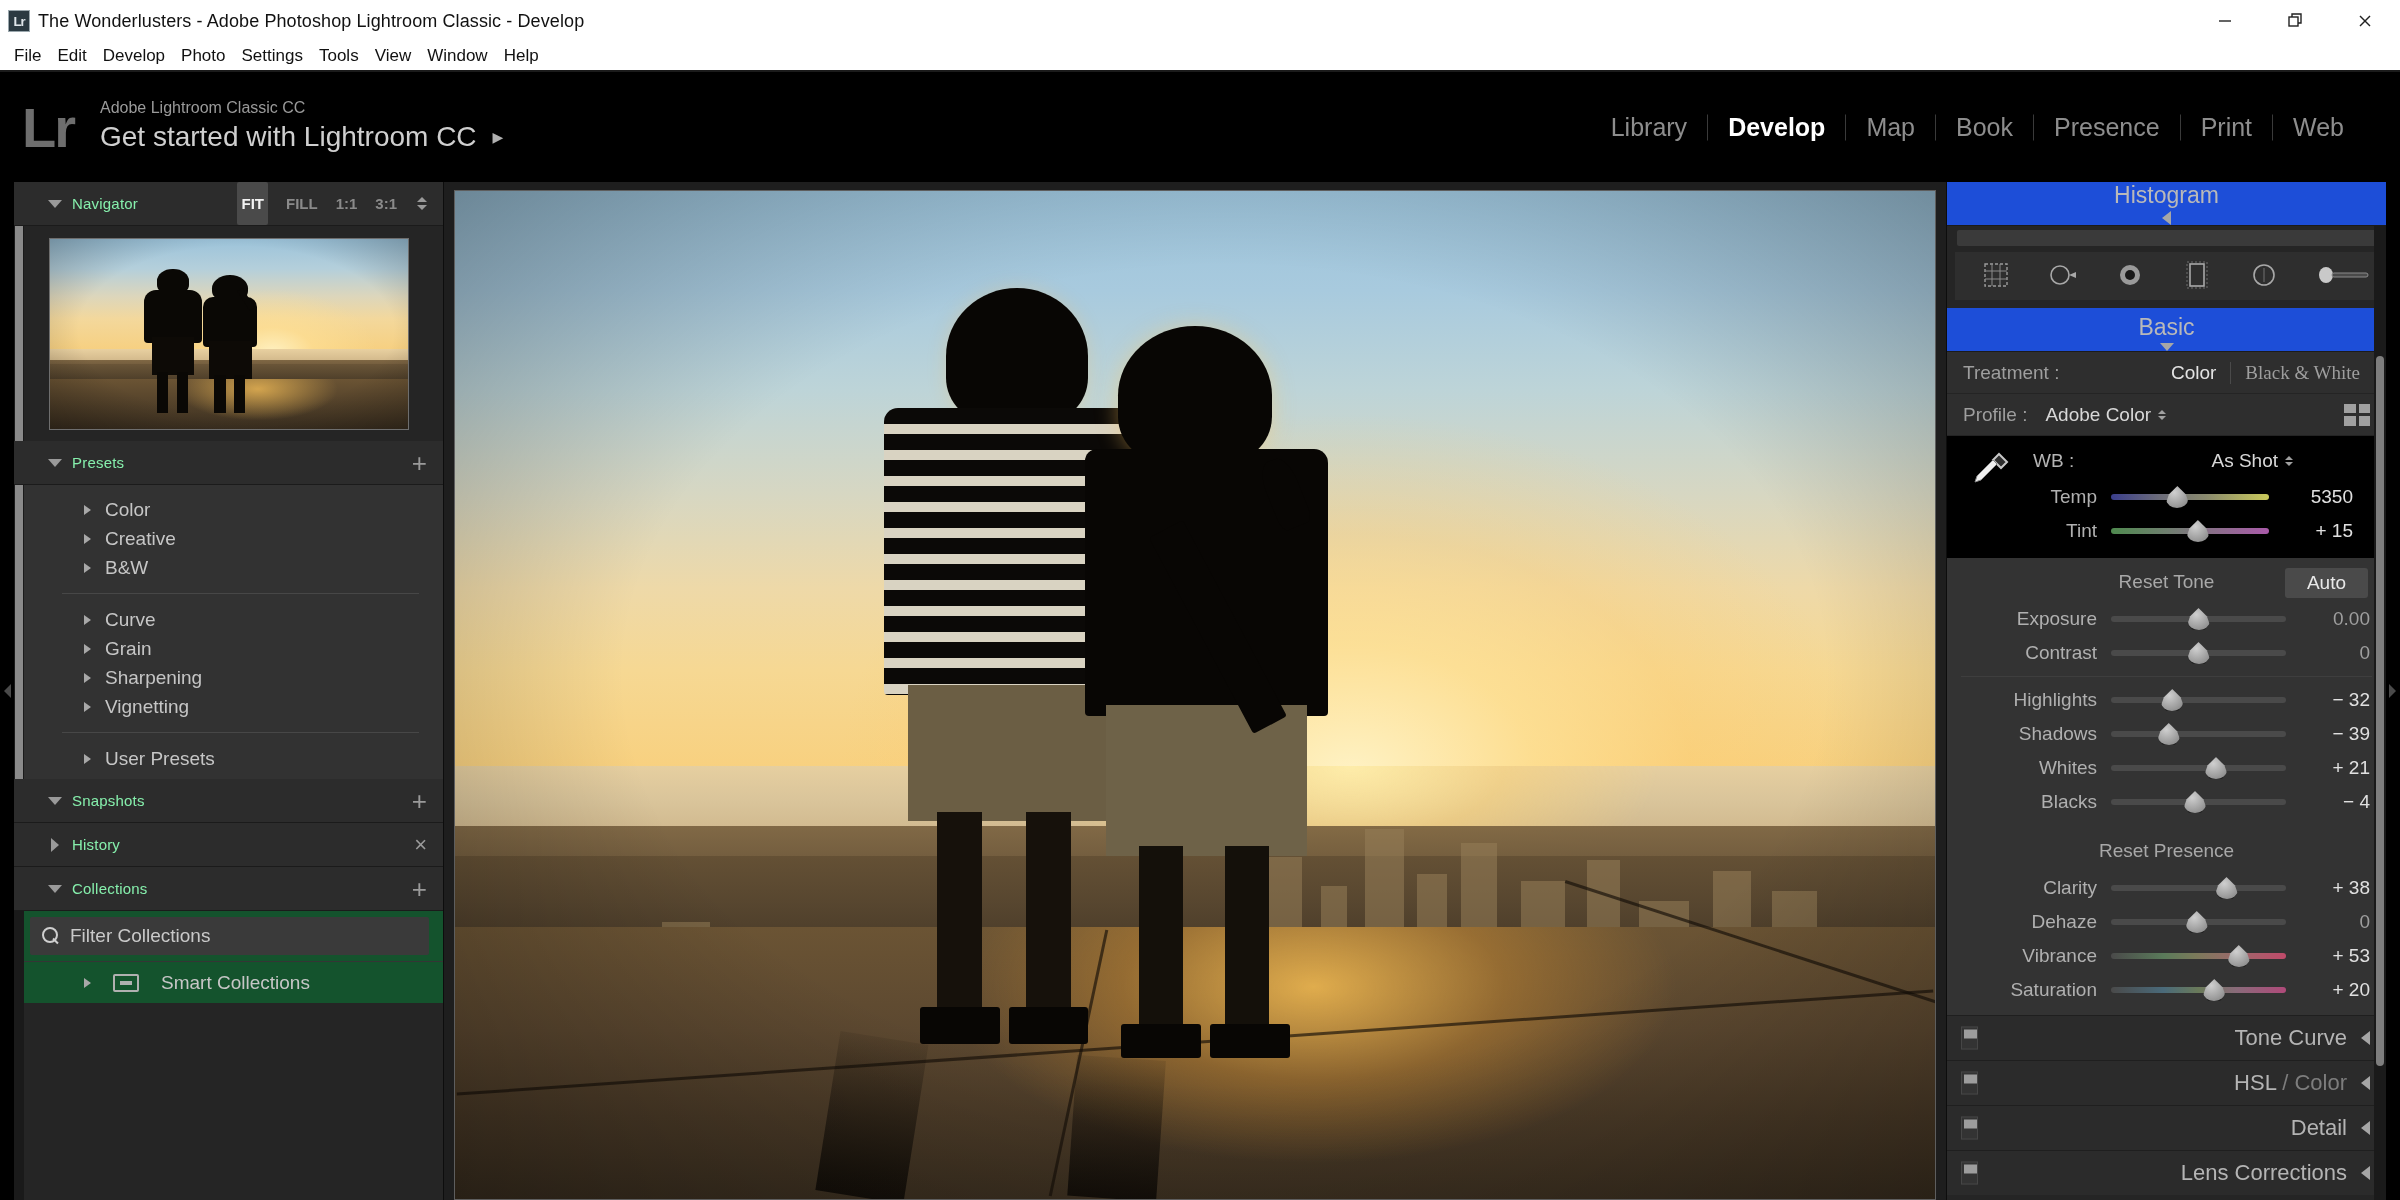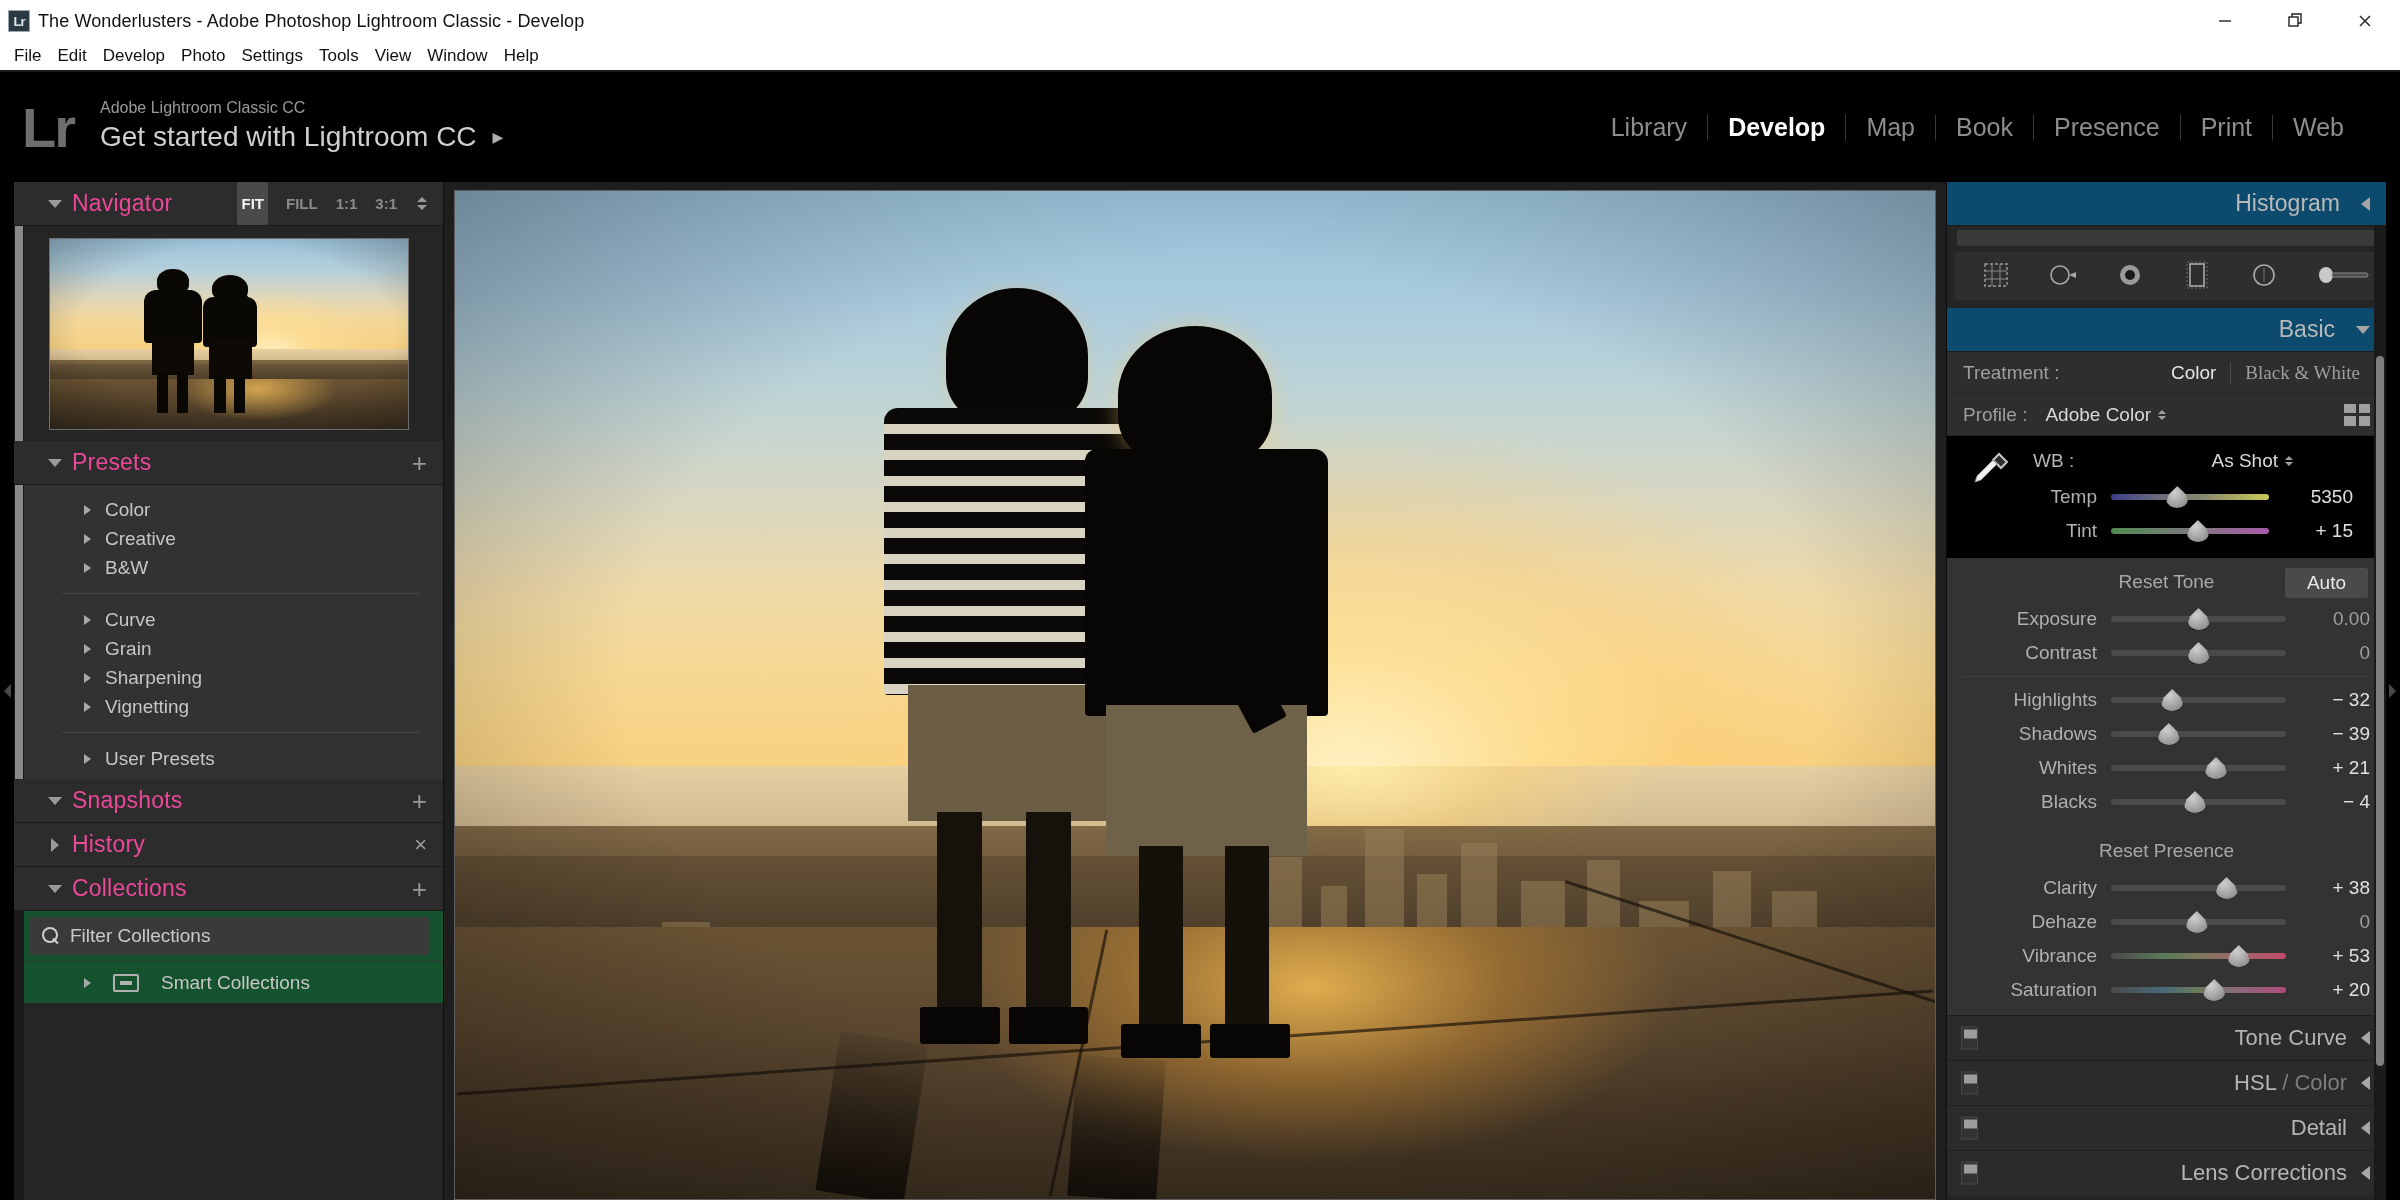--- a/index.html
+++ b/index.html
@@ -69,21 +69,21 @@
     background:#2c2c2c; border-bottom:1px solid #1b1b1b; position:relative;
   }
   .panel-hdr .tw{
     width:0;height:0;margin-right:10px;
     border-left:7px solid transparent;border-right:7px solid transparent;border-top:8px solid #9a9a9a;
   }
   .panel-hdr .tw.closed{
     border-top:7px solid transparent;border-bottom:7px solid transparent;
     border-left:8px solid #9a9a9a;border-right:none; margin-left:3px; margin-right:13px;
   }
-  .panel-hdr .ttl{ font-size:23px; color:#ec4899; letter-spacing:.2px; }
+  .panel-hdr .ttl{ font-size:15px; color:#86efac; letter-spacing:.2px; }
   .hdr-right{ margin-left:auto; display:flex; align-items:center; gap:14px; }
   .hdr-plus{ font-size:26px; color:#9a9a9a; line-height:1; }
   .hdr-x{ font-size:22px; color:#9a9a9a; line-height:1; }
   
   #nav-zooms{ margin-left:auto; display:flex; align-items:center; gap:18px; }
   .zl{ font-size:15px; color:#8a8a8a; font-weight:bold;}
   .zl.sel{ color:#f2f2f2; background:#4a4a4a; padding:13px 4px; border-radius:2px;}
   .spin{ display:flex;flex-direction:column;gap:3px;margin-left:2px;}
   .spin i{ width:0;height:0;border-left:5px solid transparent;border-right:5px solid transparent; }
   .spin i.up{ border-bottom:5px solid #9a9a9a; }
@@ -167,21 +167,21 @@
     background:radial-gradient(ellipse 78% 78% at 52% 48%, rgba(0,0,0,0) 52%, rgba(0,0,0,.38) 100%);
   }
   #center-bottom{ height:16px; background:#b9b9b9; }
   
   #right-panel{
     width:440px; background:#252525; position:relative; overflow:hidden;
     border-left:1px solid #0d0d0d; display:flex; flex-direction:column;
   }
   .rhdr{
     height:44px; display:flex; align-items:center; justify-content:flex-end;
-    padding:0 16px; background:#0c4a6e; border-bottom:1px solid #1b1b1b; gap:21px;
+    padding:0 16px; background:#1d4ed8; border-bottom:1px solid #1b1b1b; gap:2px;flex-direction:column;
   }
   .rhdr .ttl{ font-size:23px; color:#b9b9b9; }
   .rhdr .tri-l{ width:0;height:0;border-top:7px solid transparent;border-bottom:7px solid transparent;border-right:9px solid #a6a6a6; }
   .rhdr .tri-d{ width:0;height:0;border-left:7px solid transparent;border-right:7px solid transparent;border-top:8px solid #a6a6a6; }
   #histogram-strip{ height:16px; background:#3a3a3a; margin:4px 10px 0 10px; border-radius:2px; }
   #tool-strip{
     height:48px; background:#2e2e2e; margin:6px 8px 0 8px; display:flex; align-items:center;
     justify-content:space-around; padding:0 10px;
   }
   .tool{ width:40px;height:32px; position:relative; }

